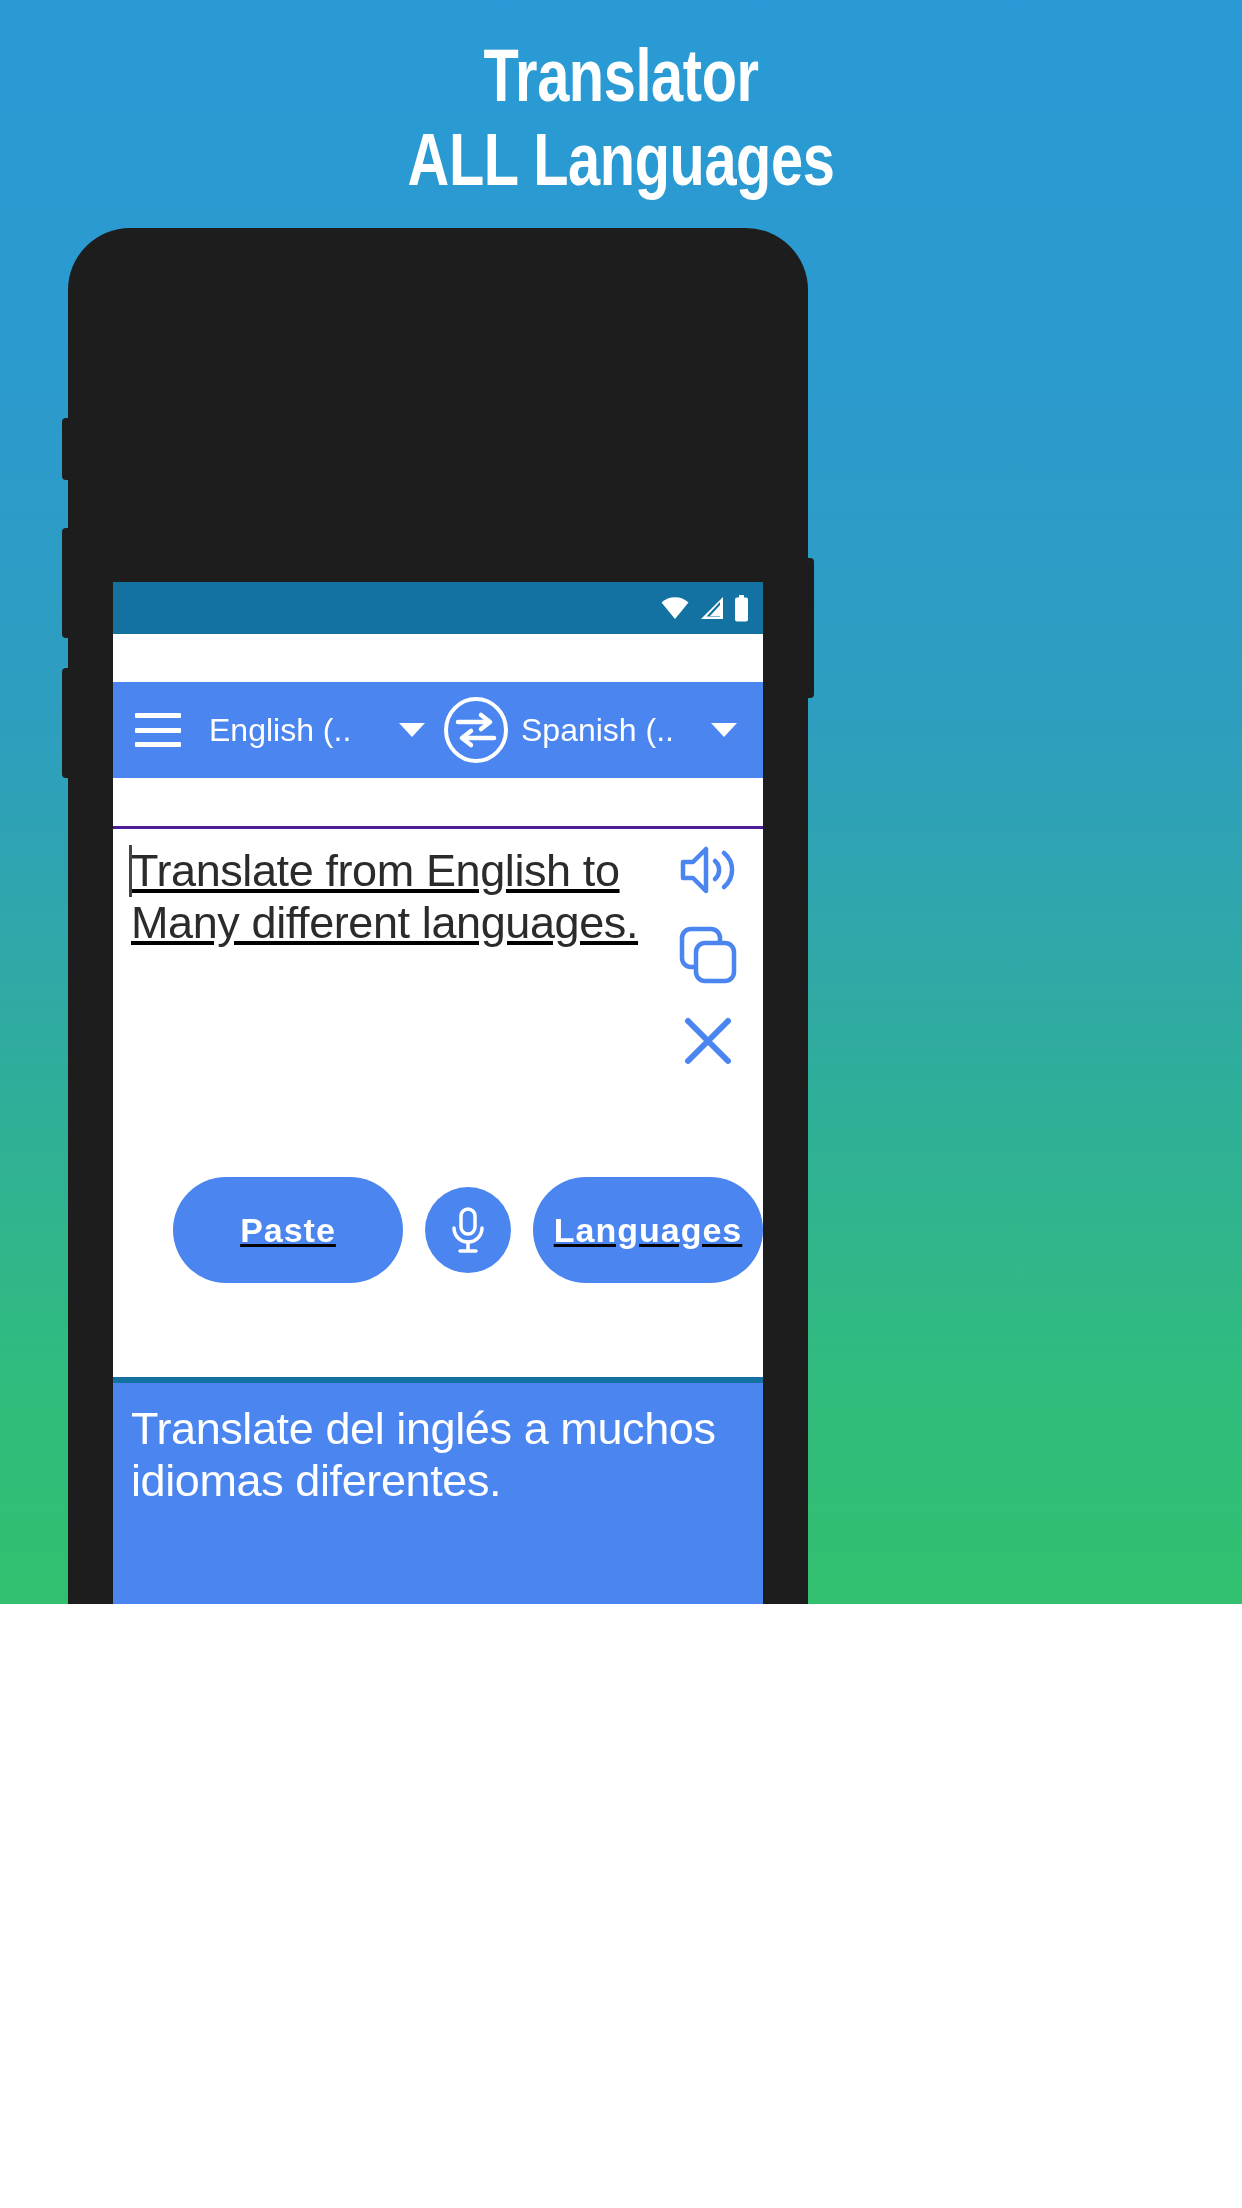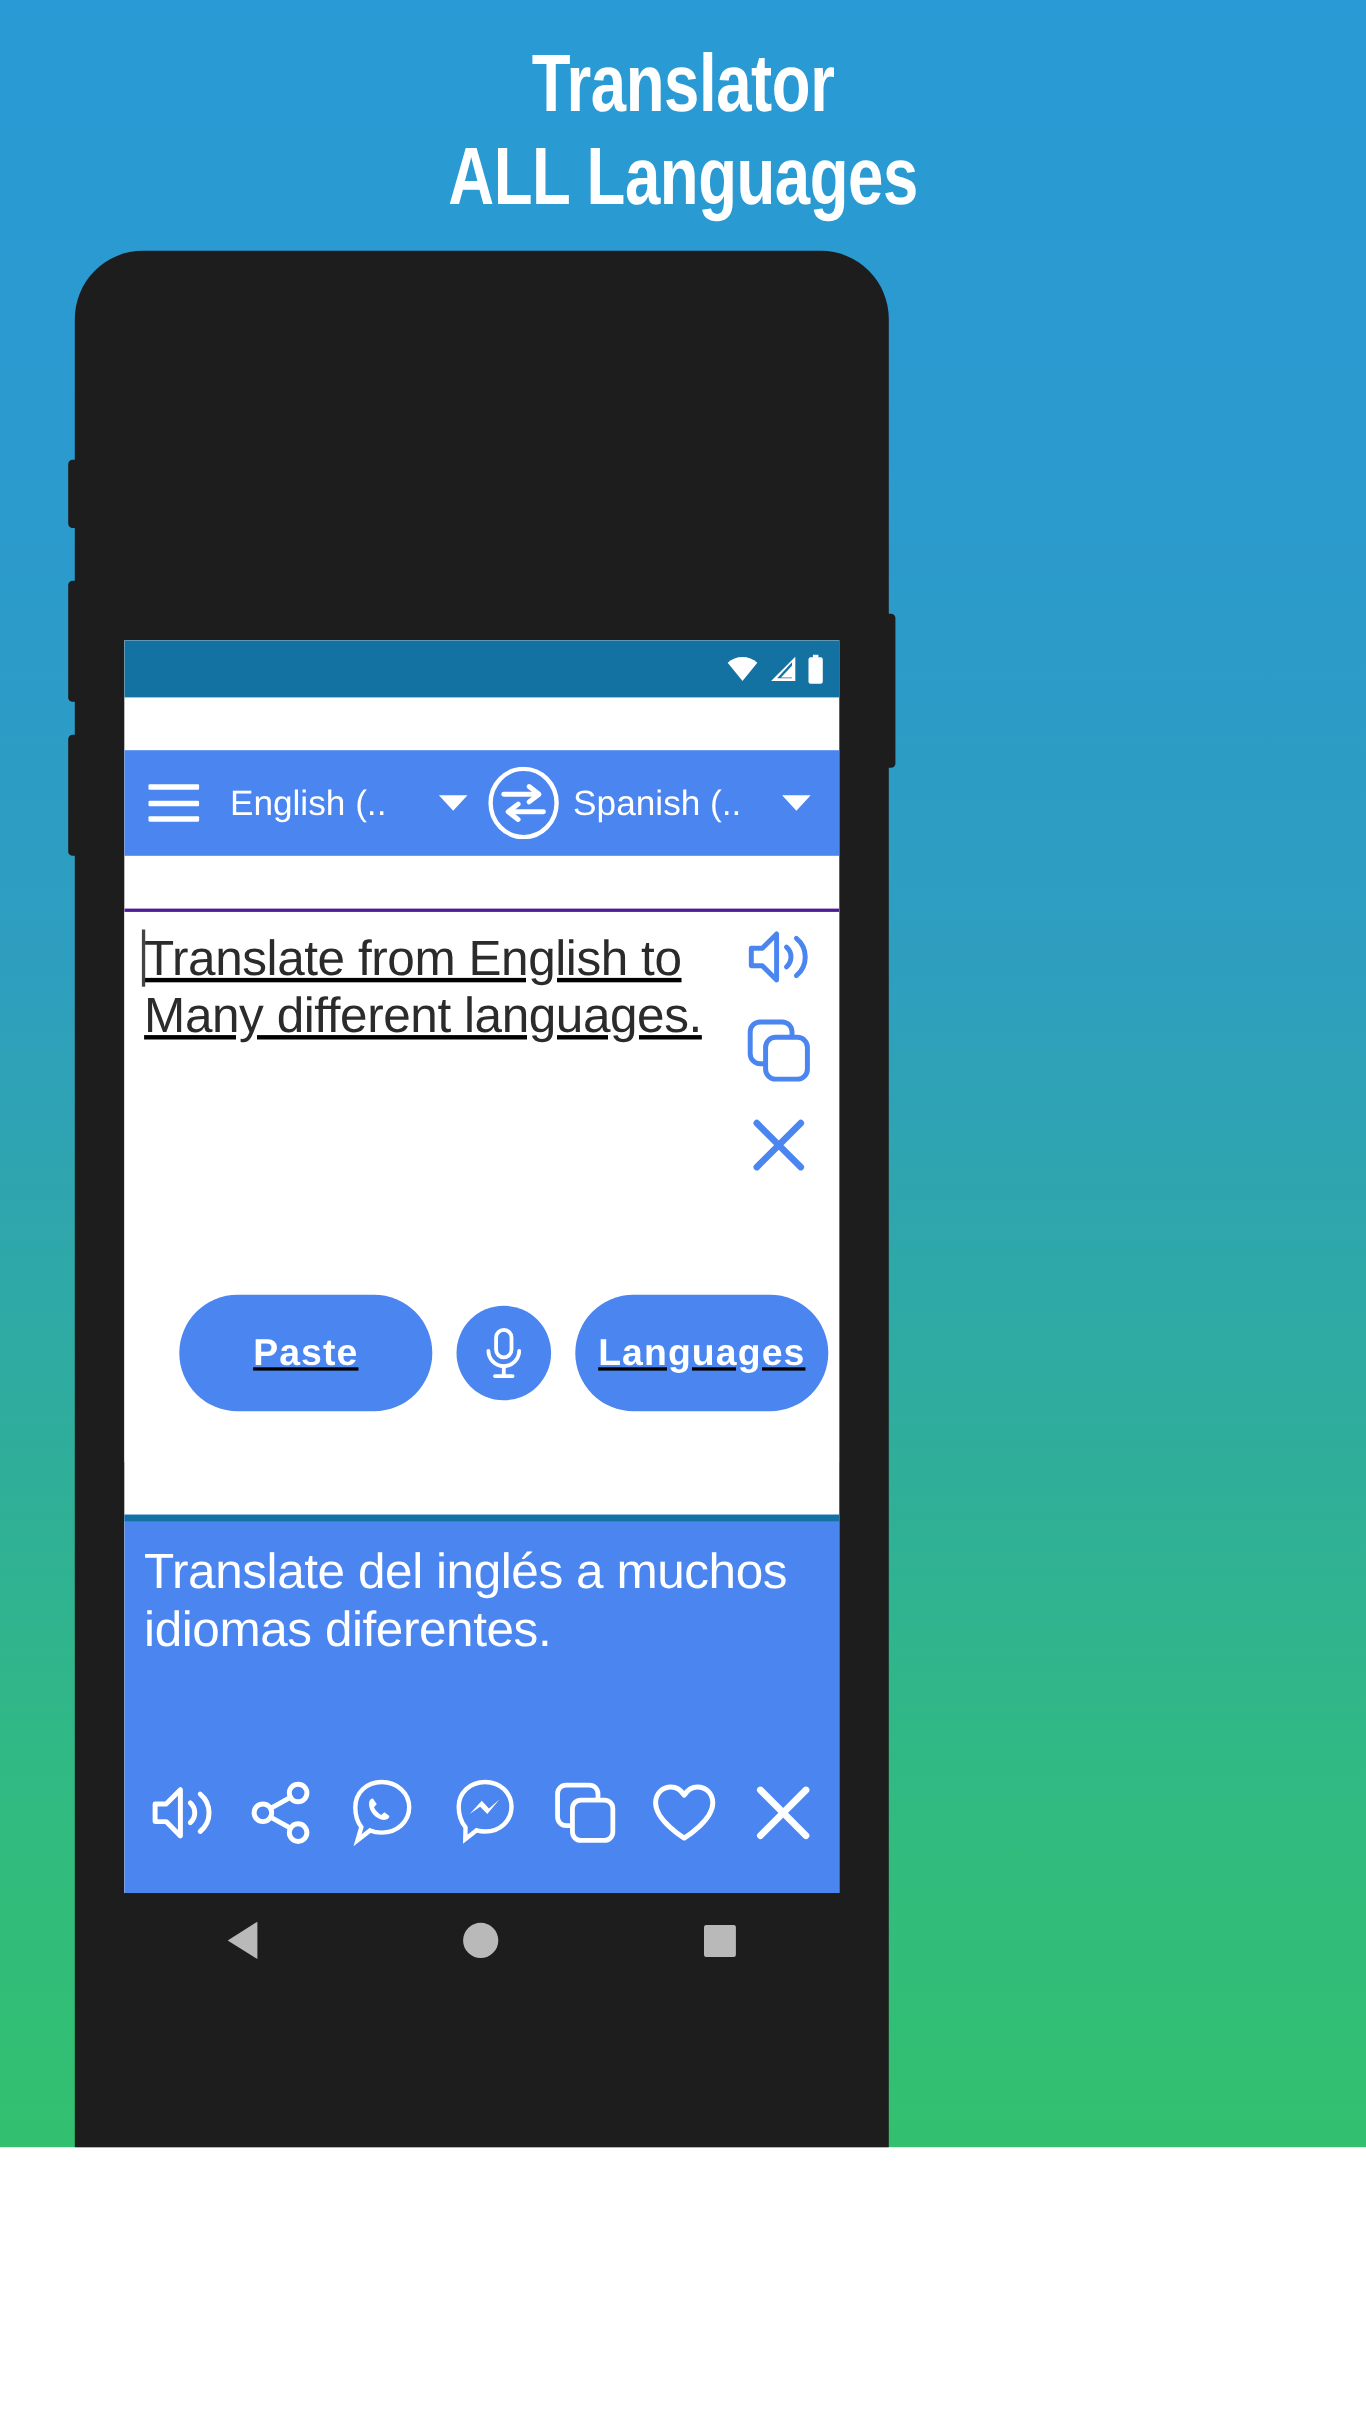--- a/index.html
+++ b/index.html
@@ -7,21 +7,21 @@
     padding: 0;
     width: 1242px;
     height: 2208px;
     overflow: hidden;
     font-family: "Liberation Sans", sans-serif;
   }
 
   #stage {
     position: relative;
     width: 1242px;
-    height: 1952px;
+    height: 1604px;
     background: linear-gradient(180deg, #2a9ad6 0%, #2b9ace 22%, #2e9ebf 45%, #2fae9a 68%, #31bb7f 85%, #32c06f 100%);
     overflow: hidden;
   }
 
   
   .headline {
     position: absolute;
     top: 38px;
     left: 0;
     width: 1242px;
@@ -193,21 +193,21 @@
     align-items: center;
     gap: 28px;
   }
   .side-icons .ic { display: block; }
 
   .btn-row {
     flex: 0 0 auto;
     height: 150px;
     display: flex;
     align-items: center;
-    justify-content: center;
+    justify-content: flex-end;
     gap: 22px;
     padding-bottom: 24px;
     padding-left: 40px;
   }
   .pill {
     background: #4a85f0;
     color: #ffffff;
     border: none;
     border-radius: 60px;
     height: 106px;

